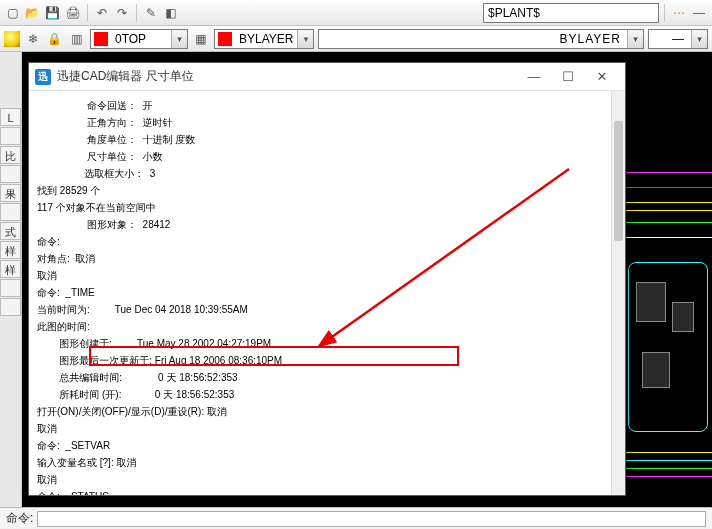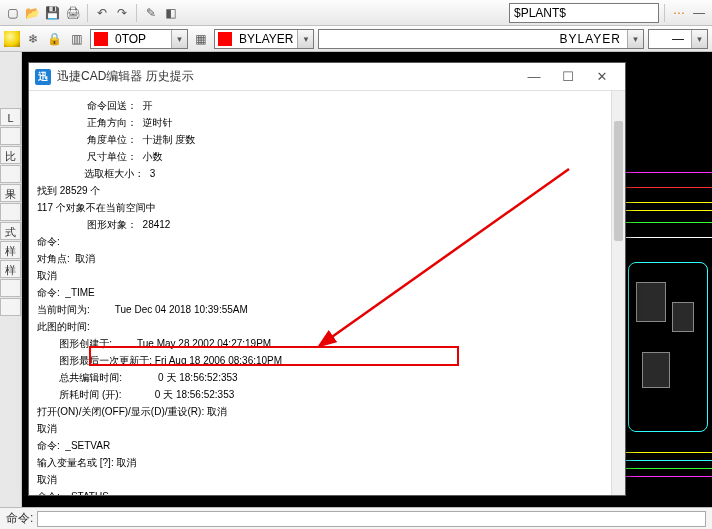--- a/index.html
+++ b/index.html
@@ -43,21 +43,21 @@
   <span class="tb-ico">📂</span>
   <span class="tb-ico">💾</span>
   <span class="tb-ico">🖨</span>
   <span class="sep"></span>
   <span class="tb-ico">↶</span>
   <span class="tb-ico">↷</span>
   <span class="sep"></span>
   <span class="tb-ico">✎</span>
   <span class="tb-ico">◧</span>
   <div style="flex:1"></div>
-  <div class="layer-combo" style="width:150px">
+  <div class="layer-combo" style="width:176px">
     <span class="combo-text" style="flex:1">$PLANT$</span>
   </div>
   <span class="sep"></span>
   <span class="tb-ico" style="color:#d08000">⋯</span>
   <span class="tb-ico">—</span>
 </div>
 
 <div class="toolbar2">
   <span class="bulb"></span>
   <span class="tb-ico">❄</span>
@@ -114,21 +114,21 @@
       <div class="ln" style="top:408px;background:#30ffff"></div>
       <div class="ln" style="top:416px;background:#30ff30"></div>
       <div class="ln" style="top:424px;background:#ff30ff"></div>
     </div>
   </div>
 </div>
 
 <div class="dialog">
   <div class="titlebar">
     <span class="app-ico">迅</span>
-    <span class="title-text">迅捷CAD编辑器 历史提示</span>
+    <span class="title-text">迅捷CAD编辑器 尺寸单位</span>
     <span class="win-btn">―</span>
     <span class="win-btn">☐</span>
     <span class="win-btn close">✕</span>
   </div>
   <div class="dlg-body"><span>                  命令回送：  开
                   正角方向：  逆时针
                   角度单位：  十进制 度数
                   尺寸单位：  小数
                  选取框大小：  3
 找到 28529 个

